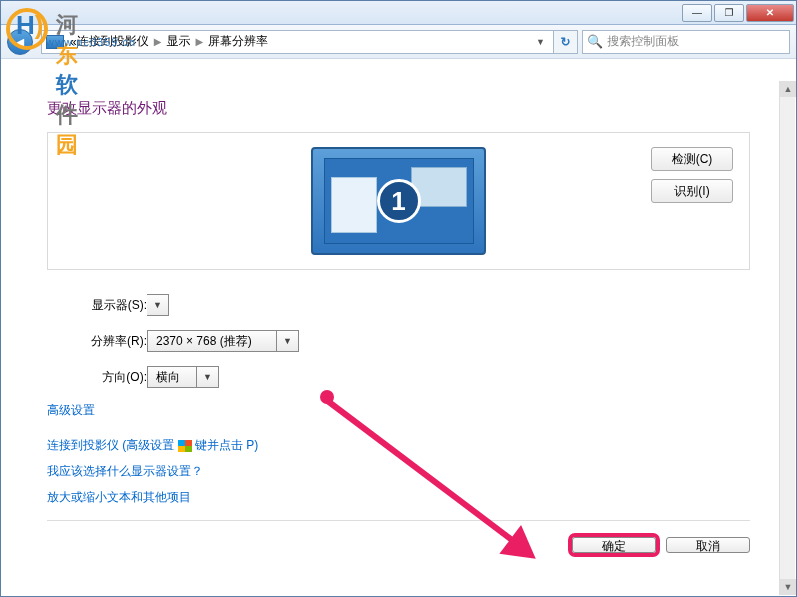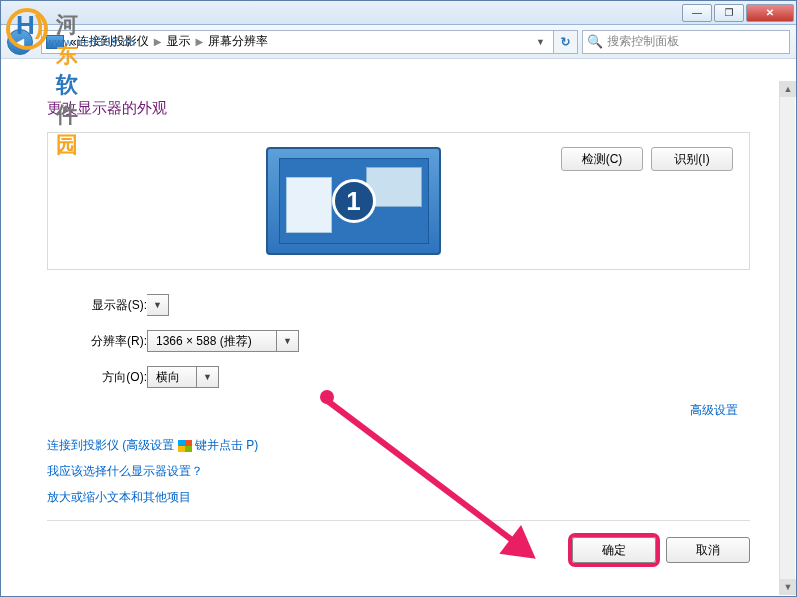--- a/index.html
+++ b/index.html
@@ -24,36 +24,36 @@
 .menu-item { padding: 2px 8px; cursor: pointer; }
 .content { position: absolute; top: 80px; left: 0; right: 0; bottom: 0; background: #fff; overflow-y: auto; padding: 18px 46px 8px 46px; }
 .heading { color: #701a75; font-size: 15px; font-weight: normal; margin-bottom: 14px; }
 .preview-row { border: 1px solid #dadada; padding: 14px 16px; display: flex; align-items: flex-start; justify-content: space-between; margin-bottom: 24px; }
 .monitor-preview { width: 175px; height: 108px; background: linear-gradient(#5c9fd9,#2e74bd); border: 2px solid #245a8f; border-radius: 4px; display: flex; align-items: center; justify-content: center; position: relative; margin: 0 auto;}
 .monitor-inner { width: 150px; height: 86px; background: #2e74bd; display: flex; align-items:center; justify-content:center; position: relative; border: 1px solid #1a5a9a;}
 .monitor-badge { width: 44px; height: 44px; border-radius: 50%; background: #1a4f8a; border: 3px solid #fff; color: #fff; display:flex; align-items:center; justify-content:center; font-size: 26px; font-weight: bold; z-index: 2;}
 .monitor-win1 { position: absolute; left: 6px; top: 18px; width: 46px; height: 56px; background: #e8f2fa; border: 1px solid #a8c8e0;}
 .monitor-win2 { position: absolute; right: 6px; top: 8px; width: 56px; height: 40px; background: #c8dff0; border: 1px solid #88b0d0;}
 .preview-center { flex: 1; display: flex; justify-content: center;}
-.side-buttons { display: flex; flex-direction: row; gap: 8px; }
+.side-buttons { display: flex; flex-direction: column; gap: 8px; }
 .std-btn { min-width: 82px; height: 24px; background: linear-gradient(#fdfdfd,#ebebeb); border: 1px solid #aaa; border-radius: 3px; font-size: 12px; cursor: pointer; padding: 0 10px;}
 .form-area { margin-bottom: 10px; }
 .form-row { display: flex; align-items: center; margin-bottom: 14px; font-size: 12px;}
 .form-label { width: 100px; text-align: right; }
 .combo { display: flex; }
 .combo-text { height: 22px; border: 1px solid #888; background: linear-gradient(#fdfdfd,#ebebeb); padding: 2px 8px; display:flex; align-items:center; font-size: 12px; min-width: 130px;}
 .combo-text.sm { min-width: 50px;}
 .combo-btn { width: 22px; height: 22px; border: 1px solid #888; border-left: none; background: linear-gradient(#fdfdfd,#ebebeb); display:flex; align-items:center; justify-content:center; font-size: 9px; cursor: pointer; color:#444;}
-.adv-link { text-align: right; margin: 10px 12px 18px 0; }
+.adv-link { margin: 10px 12px 18px 0; }
 .link { color: #0066cc; cursor: pointer; }
 .linkrow { margin: 9px 0; font-size: 12px; }
 .winlogo { display: inline-block; width: 14px; height: 12px; vertical-align: middle; background: conic-gradient(#f25022 0 25%, #7fba00 25% 50%, #ffb900 50% 75%, #00a4ef 75% 100%);}
 .hr { border: none; border-top: 1px solid #ddd; margin: 14px 0 10px 0;}
 .bottom-bar { display:flex; justify-content: flex-end; gap: 10px; padding-top: 6px;}
-.ok-btn { min-width: 84px; height: 26px; background: linear-gradient(#fdfdfd,#ebebeb); border: 1px solid #888; border-radius: 3px; font-size: 12px; cursor:pointer;}
+.ok-btn { min-width: 84px; height: 16px; background: linear-gradient(#fdfdfd,#ebebeb); border: 1px solid #888; border-radius: 3px; font-size: 12px; cursor:pointer;}
 .ok-highlight { outline: 4px solid #e91e63; }
 .scrollbar { position: absolute; right: 1px; top: 80px; bottom: 1px; width: 16px; background: #f0f0f0; border-left: 1px solid #ddd;}
 .scroll-arrow { width: 16px; height: 16px; background: #e0e0e0; display:flex; align-items:center; justify-content:center; font-size:9px; color:#666; cursor:pointer;}
 .scroll-arrow.bot { position:absolute; bottom: 0;}
 .watermark { position: absolute; left: 6px; top: 8px; z-index: 50; font-family: Arial, sans-serif;}
 .wm-logo { display: flex; align-items: center; }
 .wm-circle { width: 42px; height: 42px; border: 4px solid #f5a623; border-radius: 50%; position: relative;}
 .wm-h { position: absolute; font-size: 26px; font-weight: bold; color: #2b77c0; left: 6px; top: -2px;}
 .wm-h span { color: #f5a623;}
 .wm-text { position: absolute; left: 50px; top: 2px; font-size: 22px; font-weight: bold; letter-spacing: 2px;}
@@ -120,21 +120,21 @@
     <div class="form-area">
       <div class="form-row">
         <div class="form-label">显示器(S):</div>
         <div class="combo">
           <div class="combo-btn">▼</div>
         </div>
       </div>
       <div class="form-row">
         <div class="form-label">分辨率(R):</div>
         <div class="combo">
-          <div class="combo-text">1366 × 588 (推荐)</div>
+          <div class="combo-text">2370 × 768 (推荐)</div>
           <div class="combo-btn">▼</div>
         </div>
       </div>
       <div class="form-row">
         <div class="form-label">方向(O):</div>
         <div class="combo">
           <div class="combo-text sm">横向</div>
           <div class="combo-btn">▼</div>
         </div>
       </div>

